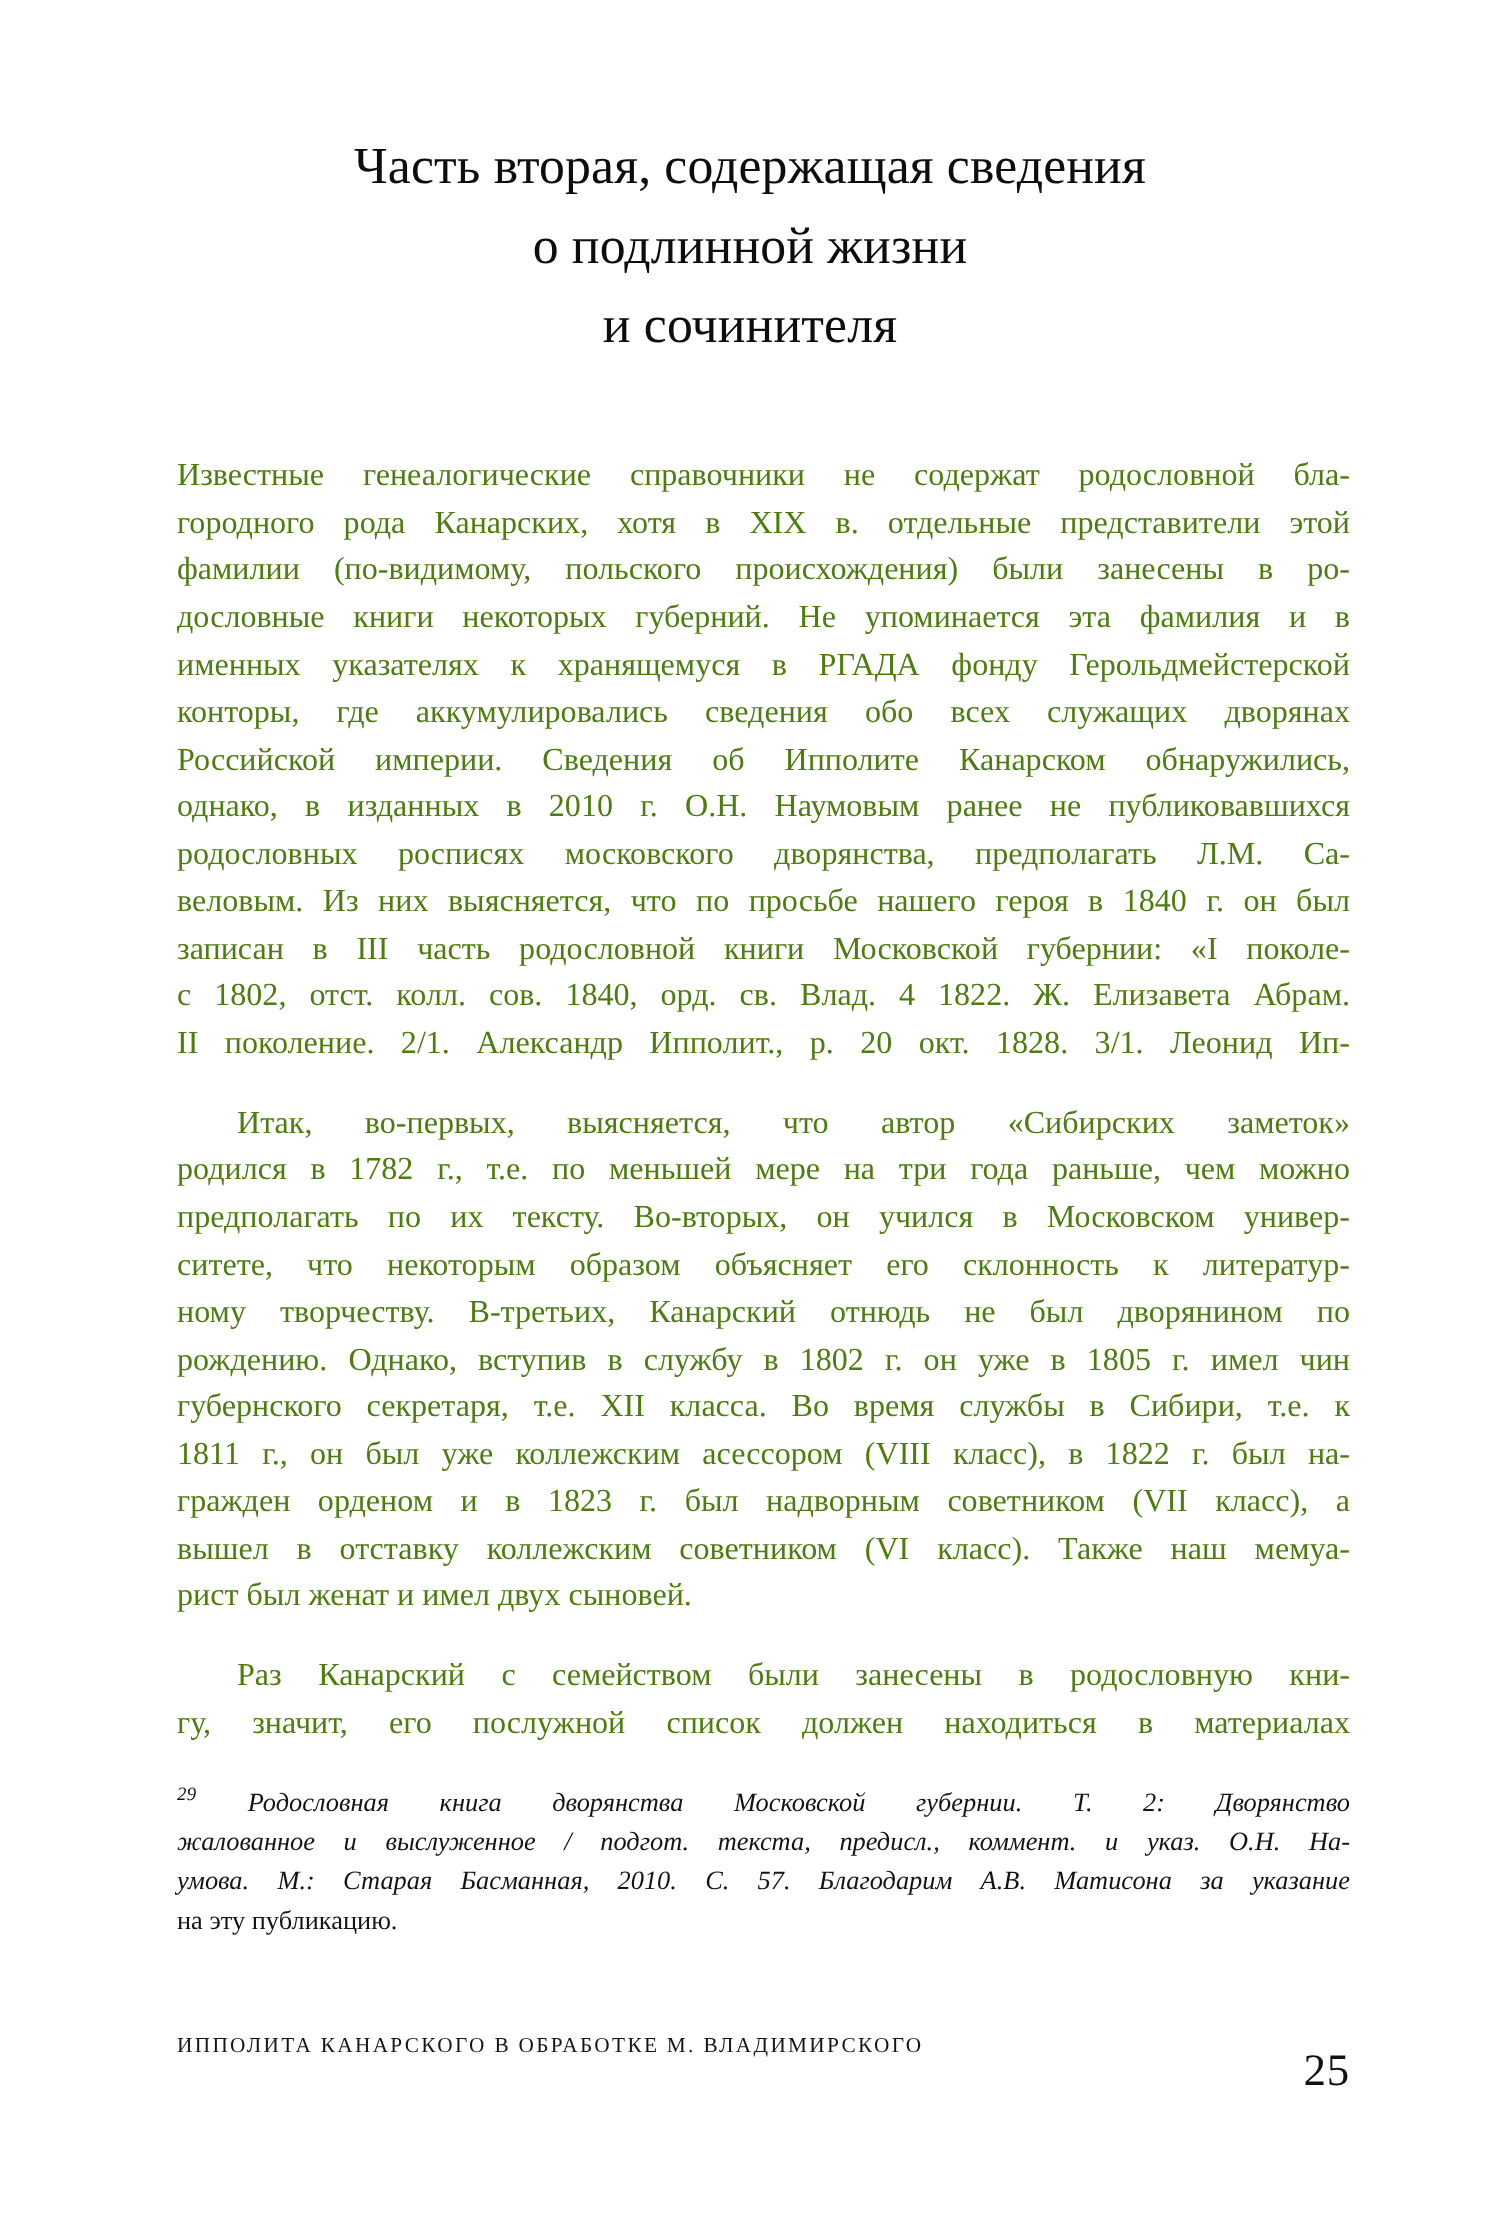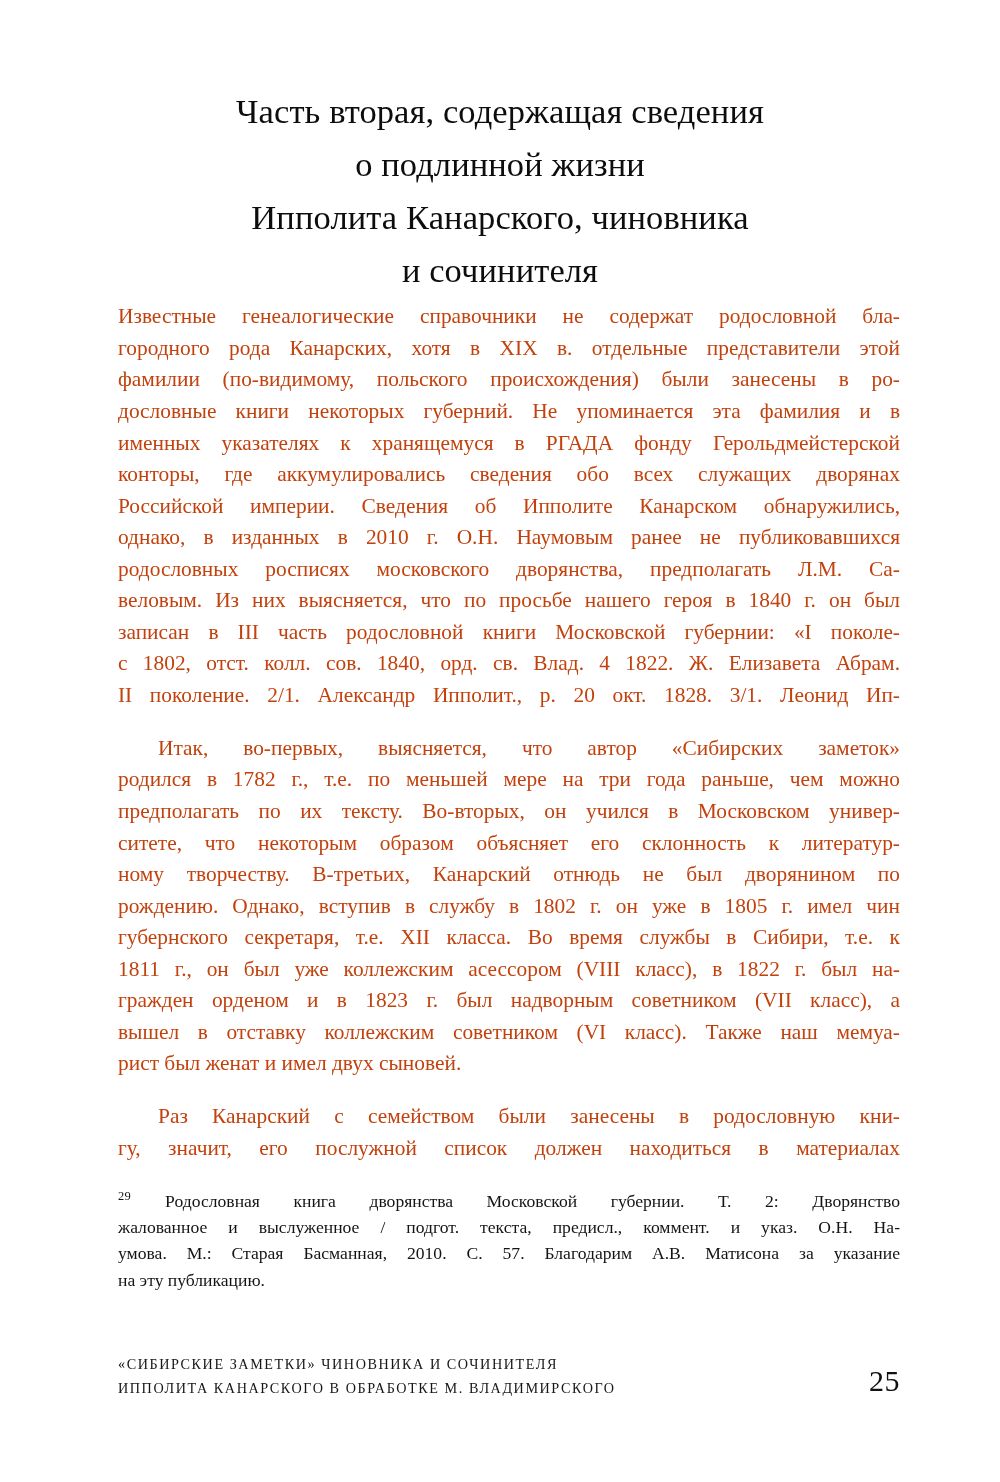--- a/index.html
+++ b/index.html
@@ -42,21 +42,21 @@
   .body-block {
     position: absolute;
     left: 118px;
     top: 280px;
     width: 782px;
   }
 
   .para {
     font-size: 21.4px;
     line-height: 31.55px;
-    color: #c2410c;
+    color: #4d7c0f;
     text-align: justify;
   }
   .para .ln {
     display: block;
     white-space: nowrap;
     position: relative;
   }
   
   .para .ln.j {
     text-align: justify;
@@ -85,20 +85,21 @@
     color: #141414;
   }
   .footnote .ln {
     display: block;
     white-space: nowrap;
   }
   .footnote .ln.j {
     text-align: justify;
     text-align-last: justify;
     white-space: normal;
+    font-style: italic;
   }
   .footnote .fn-marker {
     font-size: 12.5px;
     vertical-align: super;
     line-height: 0;
     letter-spacing: 0.3px;
   }
   .footnote .fn-gap {
     display: inline-block;
     width: 34px;
@@ -133,21 +134,20 @@
   }
 </style>
 </head>
 <body>
 
 <div class="page">
 
   <h1 class="chapter-title">
     <span class="tline">Часть вторая, содержащая сведения</span>
     <span class="tline">о подлинной жизни</span>
-    <span class="tline">Ипполита Канарского, чиновника</span>
     <span class="tline">и сочинителя</span>
   </h1>
 
   <div class="body-block">
 
     <p class="para">
       <span class="ln j">Известные генеалогические справочники не содержат родословной бла-</span>
       <span class="ln j">городного рода Канарских, хотя в XIX в. отдельные представители этой</span>
       <span class="ln j">фамилии (по-видимому, польского происхождения) были занесены в ро-</span>
       <span class="ln j">дословные книги некоторых губерний. Не упоминается эта фамилия и в</span>
@@ -185,19 +185,18 @@
 
   <div class="footnote">
     <span class="ln j"><span class="fn-marker">29</span><span class="fn-gap"></span><span>Родословная книга дворянства Московской губернии. Т. 2: Дворянство</span></span>
     <span class="ln j">жалованное и выслуженное / подгот. текста, предисл., коммент. и указ. О.Н. На-</span>
     <span class="ln j">умова. М.: Старая Басманная, 2010. С. 57. Благодарим А.В. Матисона за указание</span>
     <span class="ln">на эту публикацию.</span>
   </div>
 
   <div class="footer">
     <div class="footer-text">
-      <span class="ln">«Сибирские заметки» чиновника и сочинителя</span>
       <span class="ln">Ипполита Канарского в обработке М. Владимирского</span>
     </div>
     <div class="page-number">25</div>
   </div>
 
 </div>
 
 </body></html>

